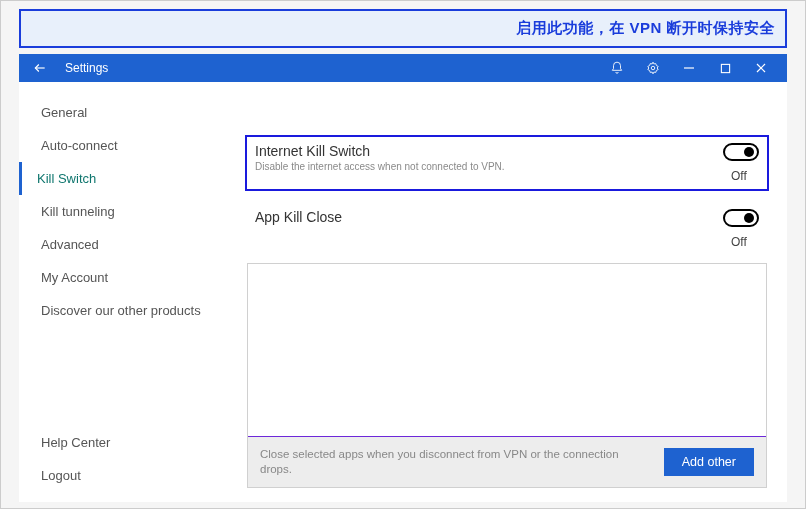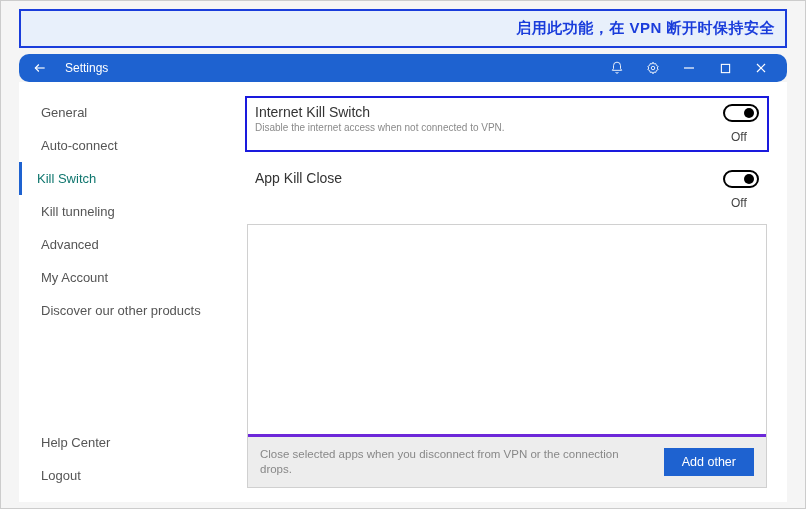--- a/index.html
+++ b/index.html
@@ -23,21 +23,20 @@
       letter-spacing: 0.5px;
     }
     .titlebar {
       background: #1e62d0;
       color: #fff;
       display: flex;
       align-items: center;
       height: 28px;
       padding: 0 8px 0 14px;
       margin: 0 18px;
-      border-radius: 10px;
     }
     .titlebar .back {
       width: 18px;
       display: flex;
       align-items: center;
       cursor: pointer;
     }
     .titlebar .title {
       font-size: 12px;
       margin-left: 14px;
@@ -86,20 +85,21 @@
     .setting-row {
       display: flex;
       align-items: flex-start;
       padding: 8px 10px;
       gap: 10px;
     }
     .setting-row.highlighted {
       border: 2px solid #1a1add;
       padding: 6px 8px;
       margin-bottom: 10px;
+      margin-top: 39px;
     }
     .setting-text { flex: 1; }
     .setting-title {
       font-size: 14px;
       color: #333;
     }
     .setting-desc {
       font-size: 10px;
       color: #8a8a8a;
       margin-top: 2px;
@@ -136,21 +136,21 @@
     .app-box {
       border: 1px solid #d0d0d0;
       flex: 1;
       margin: 6px 2px 0 2px;
       display: flex;
       flex-direction: column;
     }
     .app-box-body { flex: 1; }
     .app-box-footer {
       background: #ededed;
-      border-top: 3px solid #6d28d9;
+      border-top: 1px solid #6d28d9;
       display: flex;
       align-items: center;
       padding: 10px 12px;
       gap: 12px;
     }
     .footer-text {
       font-size: 11.5px;
       color: #888;
       flex: 1;
       line-height: 1.3;

